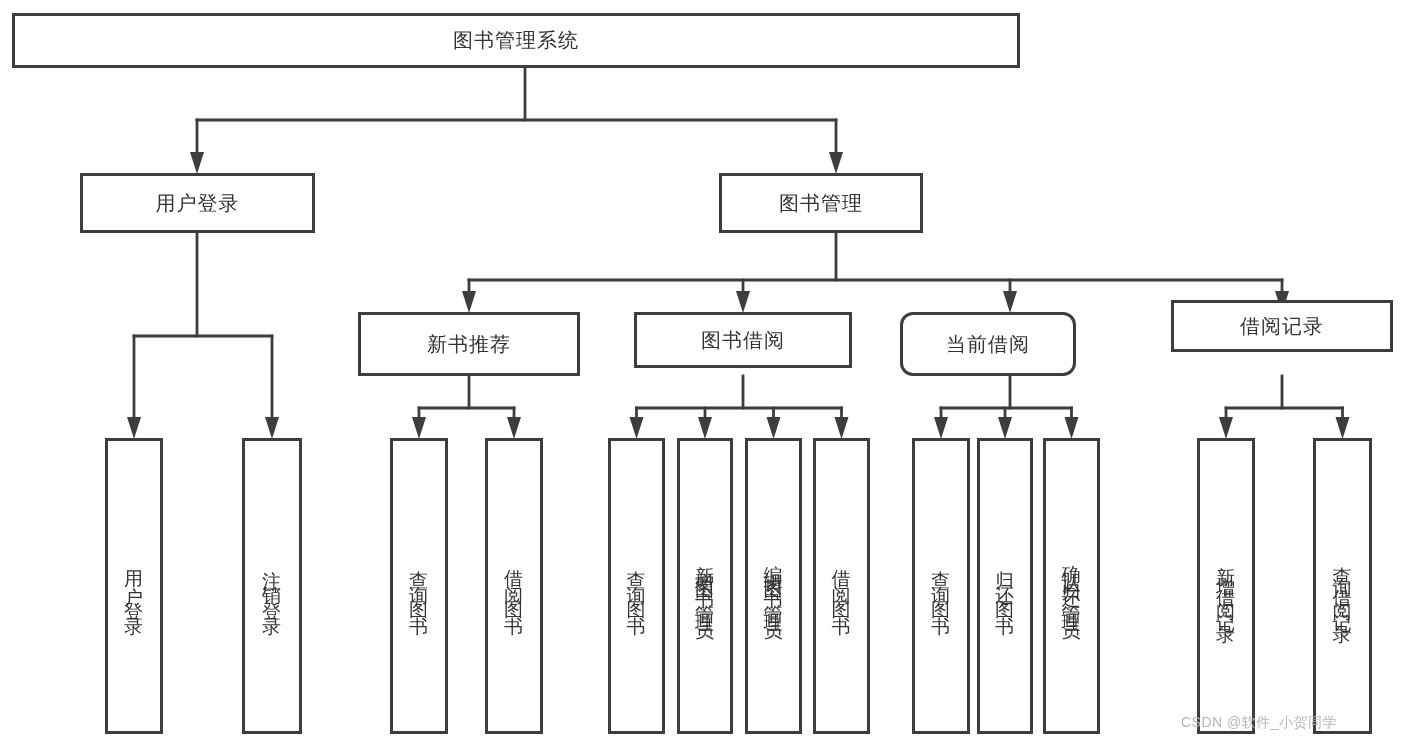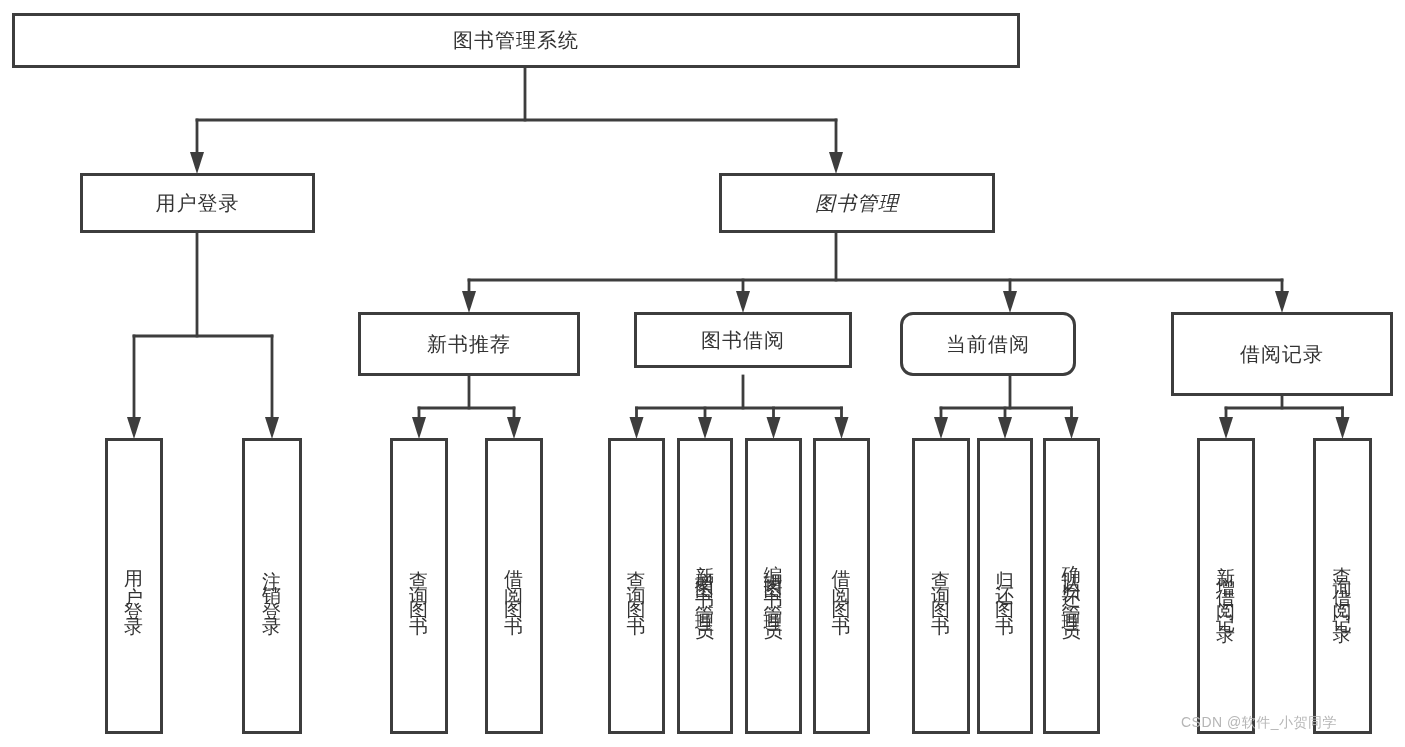--- a/index.html
+++ b/index.html
@@ -120,26 +120,26 @@
       <polygon points="998,417 1012,417 1005,439"></polygon>
       <polygon points="1064.5,417 1078.5,417 1071.5,439"></polygon>
       <polygon points="1219,417 1233,417 1226,439"></polygon>
       <polygon points="1335.5,417 1349.5,417 1342.5,439"></polygon>
     </g>
   </svg>
 
   <div class="box h" style="left:12px; top:13px; width:1008px; height:55px;">图书管理系统</div>
 
   <div class="box h" style="left:80px; top:173px; width:235px; height:60px;">用户登录</div>
-  <div class="box h" style="left:719px; top:173px; width:276px; height:60px;font-style:italic;">图书管理</div>
+  <div class="box h" style="left:719px; top:173px; width:204px; height:60px;">图书管理</div>
 
   <div class="box h" style="left:358px; top:312px; width:222px; height:64px;">新书推荐</div>
   <div class="box h" style="left:634px; top:312px; width:218px; height:56px;">图书借阅</div>
   <div class="box h" style="left:900px; top:312px; width:176px; height:64px;border-radius:13px;">当前借阅</div>
-  <div class="box h" style="left:1171px; top:312px; width:222px; height:84px;text-align:right;">借阅记录</div>
+  <div class="box h" style="left:1171px; top:300px; width:222px; height:52px;text-align:right;">借阅记录</div>
 
   <div class="box v ls4" style="left:105px; top:438px; width:58px; height:296px;">
     <span class="vtxt">用户登录</span>
   </div>
   <div class="box v ls4" style="left:242px; top:438px; width:60px; height:296px;">
     <span class="vtxt">注销登录</span>
   </div>
 
   <div class="box v ls4" style="left:390px; top:438px; width:58px; height:296px;">
     <span class="vtxt">查询图书</span>

